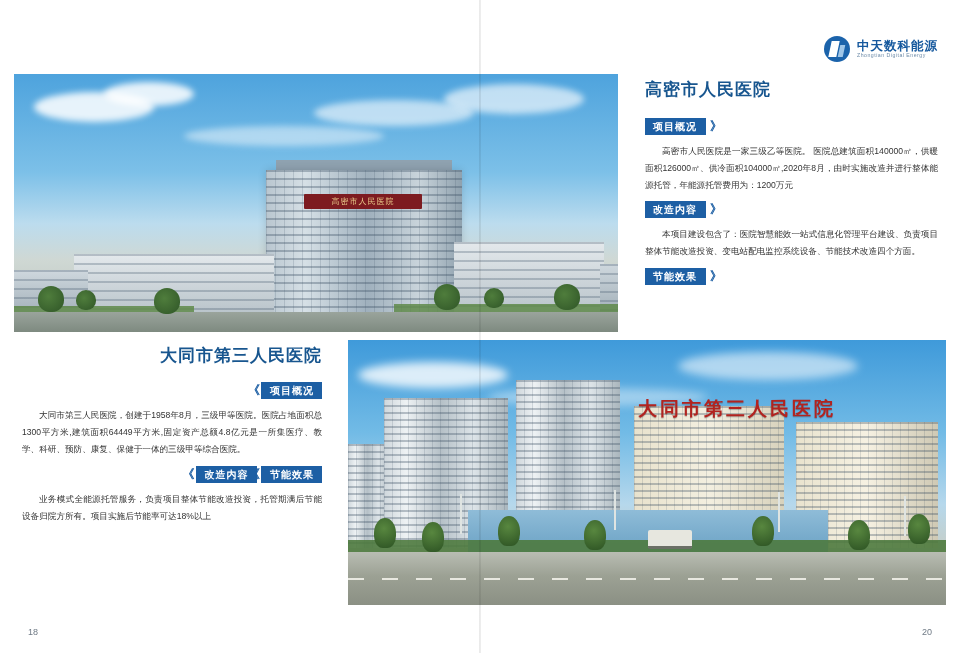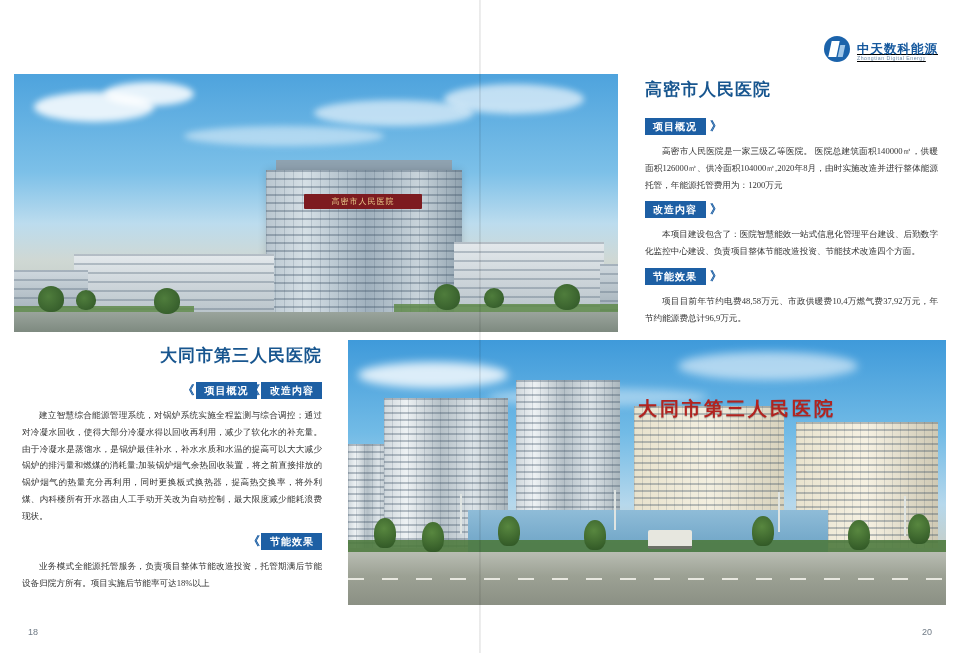--- a/index.html
+++ b/index.html
@@ -36,24 +36,23 @@
     background: linear-gradient(to right, rgba(0,0,0,0.06), rgba(0,0,0,0.10), rgba(0,0,0,0.04));
     z-index: 40;
   }
 
   
   .logo {
     position: absolute;
     right: 22px;
     top: 36px;
     display: flex;
-    align-items: flex-end;
+    align-items: center;
     gap: 7px;
     z-index: 30;
-    text-decoration: underline;
   }
   .logo-mark {
     width: 26px; height: 26px;
     border-radius: 50%;
     background: #1b63ab;
     position: relative;
     overflow: hidden;
   }
   .logo-mark::before {
     content: "";
@@ -293,21 +292,21 @@
     letter-spacing: -3px;
     font-weight: bold;
   }
   .body-p {
     font-size: 8.6px;
     line-height: 1.95;
     color: #333333;
     text-align: justify;
     margin: 2px 0;
   }
-  .body-p.indent { text-indent: 17px; font-family: Liberation Serif, serif; }
+  .body-p.indent { text-indent: 17px; }
 
   
   .l-col {
     position: absolute;
     left: 22px;
     top: 344px;
     width: 300px;
     text-align: right;
   }
   .l-title {
@@ -426,42 +425,41 @@
     <div class="tagline">
       <span>项目概况</span>
       <span class="chev">》</span>
     </div>
     <p class="body-p indent">高密市人民医院是一家三级乙等医院。 医院总建筑面积140000㎡，供暖面积126000㎡、供冷面积104000㎡,2020年8月，由时实施改造并进行整体能源托管，年能源托管费用为：1200万元</p>
 
     <div class="tagline">
       <span>改造内容</span>
       <span class="chev">》</span>
     </div>
-    <p class="body-p indent">本项目建设包含了：医院智慧能效一站式信息化管理平台建设、后勤数字化监控中心建设、负责项目整体节能改造投资、节能技术改造四个方面。</p>
+    <p class="body-p indent">本项目建设包含了：医院智慧能效一站式信息化管理平台建设、负责项目整体节能改造投资、变电站配电监控系统设备、节能技术改造四个方面。</p>
 
     <div class="tagline">
       <span>节能效果</span>
       <span class="chev">》</span>
     </div>
-    <p class="body-p indent">项目目前年节约电费48,58万元、市政供暖费10,4万燃气费37,92万元，年节约能源费总计96,9万元。</p>
   </div>
 
   <div class="l-col">
     <div class="l-title">大同市第三人民医院</div>
 
     <div class="tagline-l">
       <span class="chev">《</span>
       <span>项目概况</span>
     </div>
+    <p class="body-p indent">大同市第三人民医院，创建于1958年8月，三级甲等医院。医院占地面积总1300平方米,建筑面积64449平方米,固定资产总额4.8亿元是一所集医疗、教学、科研、预防、康复、保健于一体的三级甲等综合医院。</p>
 
     <div class="tagline-l">
       <span class="chev">《</span>
       <span>改造内容</span>
     </div>
-    <p class="body-p indent">建立智慧综合能源管理系统，对锅炉系统实施全程监测与综合调控；通过对冷凝水回收，使得大部分冷凝水得以回收再利用，减少了软化水的补充量。由于冷凝水是蒸馏水，是锅炉最佳补水，补水水质和水温的提高可以大大减少锅炉的排污量和燃煤的消耗量;加装锅炉烟气余热回收装置，将之前直接排放的锅炉烟气的热量充分再利用，同时更换板式换热器，提高热交换率，将外利煤、内科楼所有开水器由人工手动开关改为自动控制，最大限度减少能耗浪费现状。</p>
 
     <div class="tagline-l">
       <span class="chev">《</span>
       <span>节能效果</span>
     </div>
     <p class="body-p indent">业务模式全能源托管服务，负责项目整体节能改造投资，托管期满后节能设备归院方所有。项目实施后节能率可达18%以上</p>
   </div>
 
   <div class="pagenum left">18</div>
   <div class="pagenum right">20</div>

